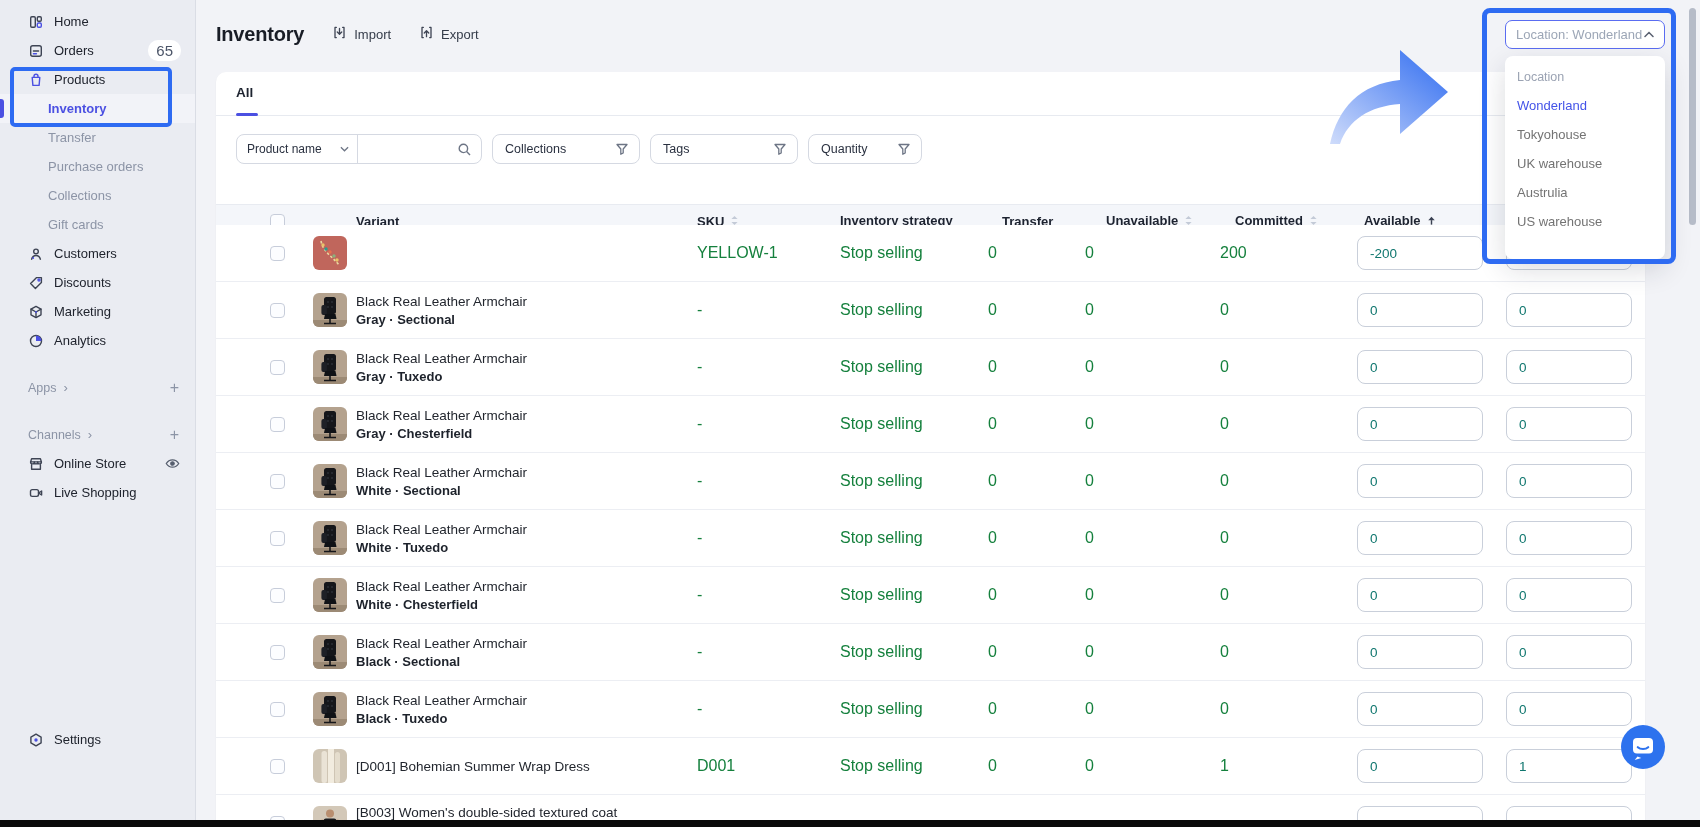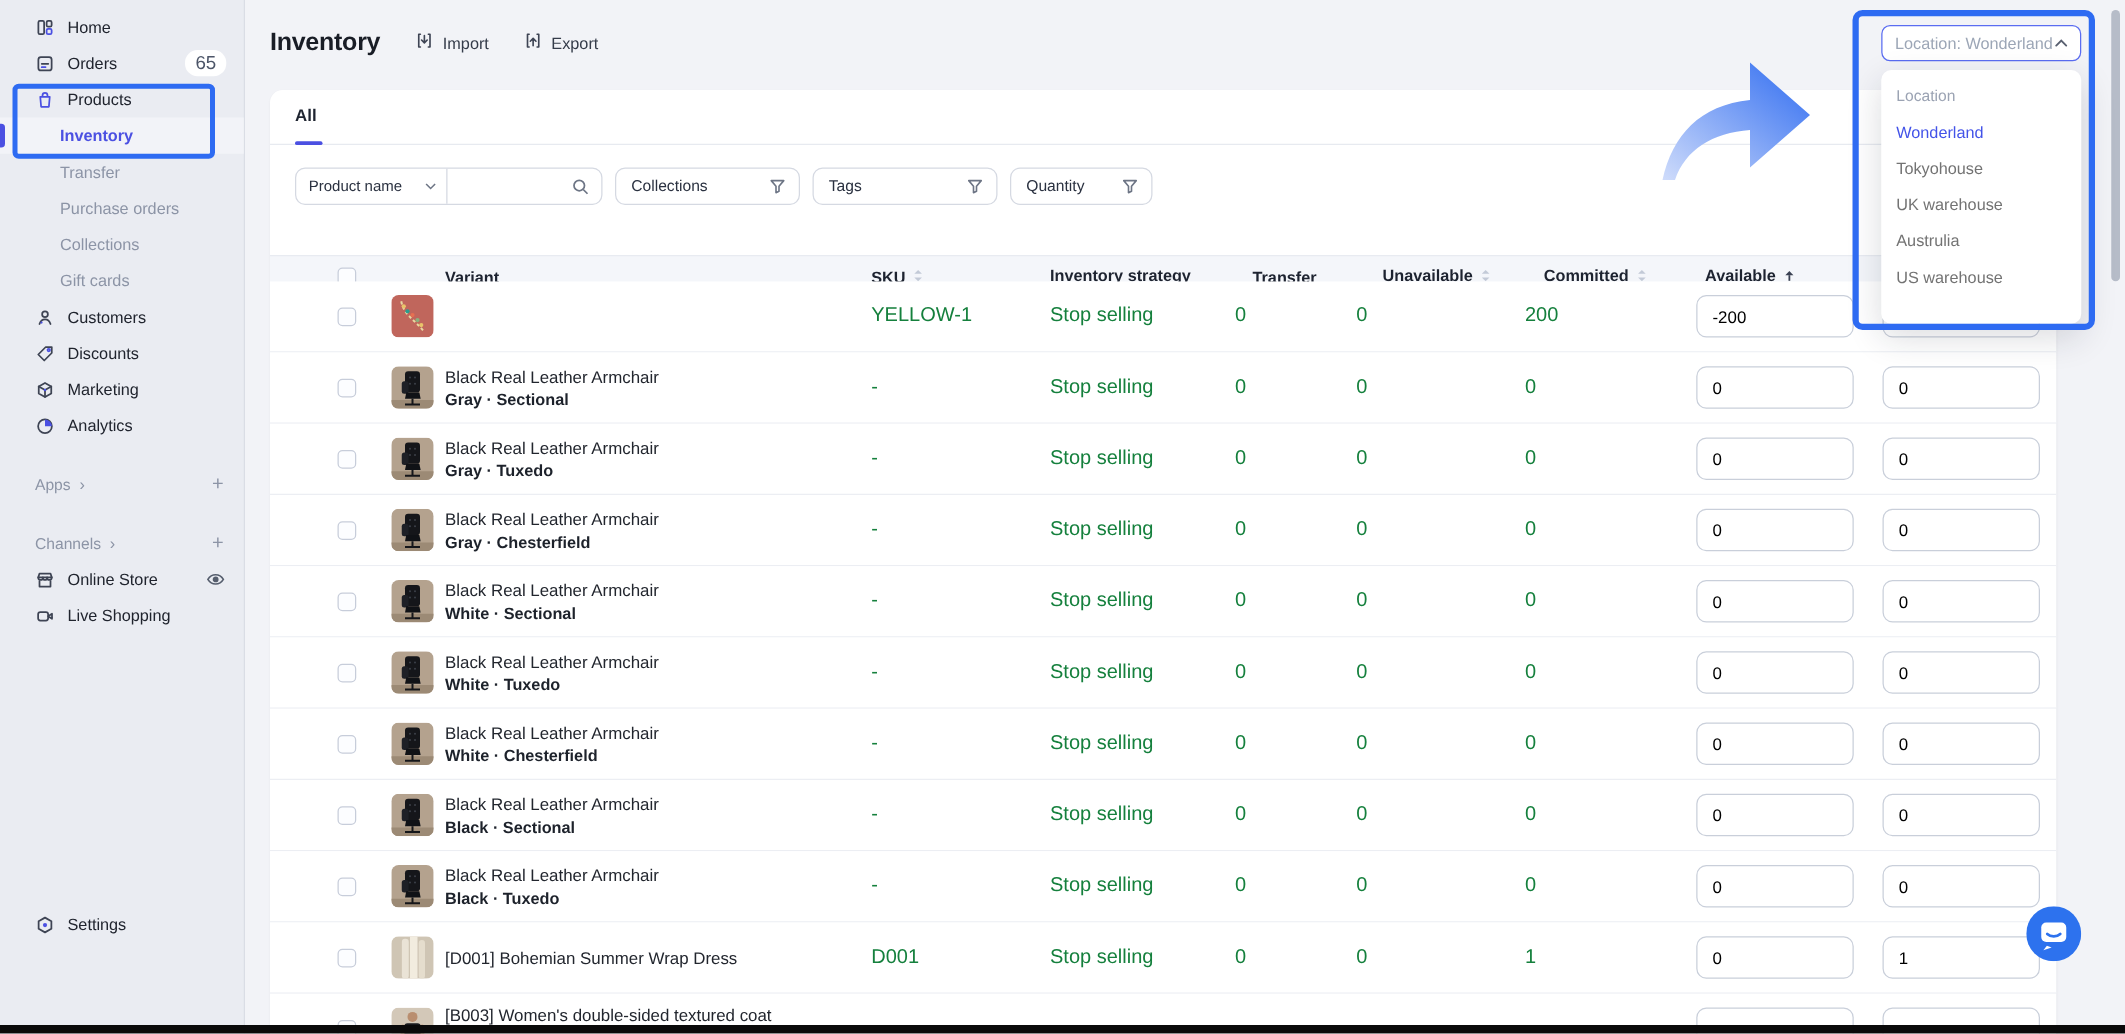--- a/index.html
+++ b/index.html
@@ -64,21 +64,21 @@
   .t-row { position:relative; height:57px; border-bottom:1px solid #eceef3; background:#fff; }
   .t-row .cb { top:21px; }
   .thumb { position:absolute; left:97px; top:11px; width:34px; height:34px; border-radius:6px; overflow:hidden; }
   .thumb svg { display:block; width:34px; height:34px; }
   .name { position:absolute; left:140px; top:0; height:100%; display:flex; flex-direction:column; justify-content:center; gap:3px; }
   .name.clipped { justify-content:flex-start; padding-top:10px; }
   .l1 { font-size:13.5px; color:#22262e; }
   .l2 { font-size:13px; font-weight:600; color:#1d222b; }
   .cell { position:absolute; top:0; height:100%; display:flex; align-items:center; font-size:16px; color:#15803d; }
   .c-sku{left:481px} .c-strategy{left:624px} .c-transfer{left:772px} .c-unavailable{left:869px} .c-committed{left:1004px}
-  .num-input { position:absolute; top:11px; width:126px; height:34px; border:1px solid #c9cfda; border-radius:8px; font-size:13.5px; color:#000000; padding-left:12px; background:#fff; outline:none; font-family:"Liberation Sans",sans-serif; }
+  .num-input { position:absolute; top:11px; width:126px; height:34px; border:1px solid #c9cfda; border-radius:8px; font-size:13.5px; color:#0f766e; padding-left:12px; background:#fff; outline:none; font-family:"Liberation Sans",sans-serif; }
   .in-available{left:1141px} .in-onhand{left:1290px}
 
   
   .dd-btn { position:absolute; left:1505px; top:20px; width:160px; height:29px; background:#fff; border:1.5px solid #5a6cf1; border-radius:7px; display:flex; align-items:center; justify-content:space-between; padding:0 10px; font-size:13px; color:#9ca6b6; z-index:45; cursor:pointer; }
   .dd-btn svg { width:10px; height:7px; flex:none; }
   .dd-menu { position:absolute; left:1505px; top:56px; width:160px; height:203px; background:#fff; border-radius:8px; box-shadow:0 10px 28px rgba(23,30,50,.16); padding-top:6px; z-index:46; }
   .dd-item { height:29px; display:flex; align-items:center; padding:0 12px; font-size:13px; color:#737373; cursor:pointer; }
   .dd-item.group { color:#9ba3b3; font-size:12.5px; cursor:default; }
   .dd-item.selected { color:#4353e8; }
 

